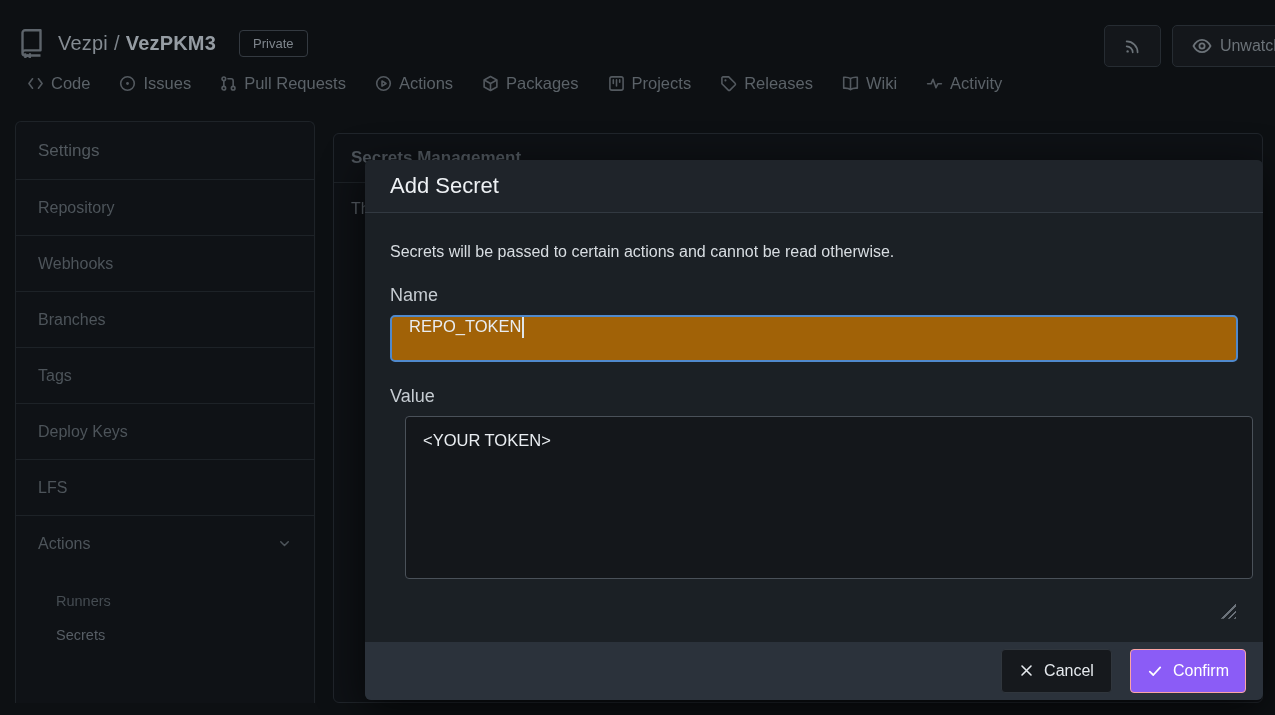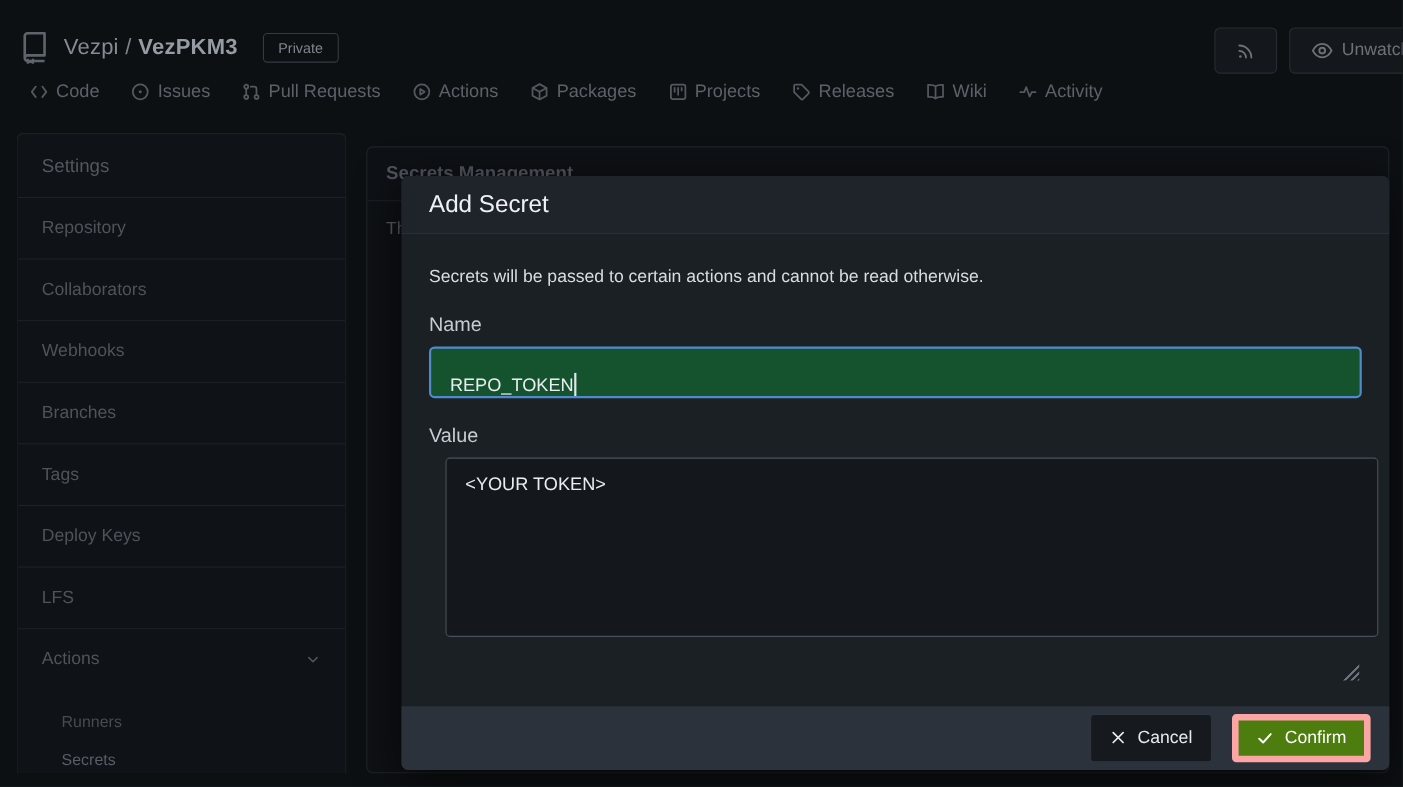--- a/index.html
+++ b/index.html
@@ -77,23 +77,23 @@
   }
   .modal-header {
     height:72px; background:#1f242a; border-bottom:1px solid #323941;
     border-radius:6px 6px 0 0; display:flex; align-items:center; padding:0 25px;
     font-size:22px; color:#eef1f4;
   }
   .modal-body { flex:1; padding:22px 25px 0 25px; }
   .modal-desc { font-size:16px; color:#d8dde2; margin-top:8px; }
   .field-label { font-size:18px; color:#c6ccd2; margin-top:24px; margin-bottom:9px; }
   .text-input {
-    width:848px; height:47px; background:#14532d;
+    width:848px; height:47px; background:#a16207;
     border:2px solid #5089cc; border-radius:5px;
-    display:flex; align-items:flex-end; padding:0 17px;
+    display:flex; align-items:flex-start; padding:0 17px;
     font-size:16.5px; color:#e9edf1; cursor:text;
   }
   .caret { display:inline-block; width:2px; height:21px; background:#dfe5ea; margin-left:1px; }
   .value-area-wrap { position:relative; width:848px; height:206px;padding-left:15px; }
   textarea.value-area {
     width:848px; height:163px; background:#14171b;
     border:1px solid #4a5159; border-radius:4px; resize:none;
     padding:14px 17px; font-size:16.5px; color:#e9edf1;
     font-family:"Liberation Sans","DejaVu Sans",sans-serif; outline:none;
   }
@@ -101,21 +101,21 @@
     position:absolute; right:2px; bottom:3px; width:16px; height:16px; cursor:nwse-resize;
     background:repeating-linear-gradient(135deg, transparent 0 3px, #6b727a 3px 4.5px);
     clip-path:polygon(100% 0, 100% 100%, 0 100%);
   }
   .modal-actions {
     height:80px; background:#2b323b; border-radius:0 0 6px 6px;
     display:flex; align-items:center; justify-content:flex-end; gap:18px; padding-right:17px;margin-top:20px;
   }
   .btn { height:44px; border-radius:4px; display:flex; align-items:center; justify-content:center; gap:10px; font-size:16px; cursor:pointer; }
   .btn-cancel { width:111px; background:#16191d; border:1px solid #30363d; color:#e6eaee; }
-  .btn-confirm { width:126px; background:#4d7c0f; border:6px solid #fca5a5; color:#ffffff; }
+  .btn-confirm { width:116px; background:#8b5cf6; border:1px solid #fca5a5; color:#ffffff; }
 </style>
 </head>
 <body>
 
 <div class="top-header">
   <div class="repo-title-group">
     <span class="repo-icon">
       <svg width="27" height="30" viewBox="0 0 18 20" fill="none" stroke="currentColor" stroke-width="1.6" stroke-linejoin="round">
         <path d="M3 16.5 V3.2 a1.7 1.7 0 0 1 1.7 -1.7 H15 v13.4 H4.7 a1.7 1.7 0 0 0 -1.7 1.7 a1.7 1.7 0 0 0 1.7 1.7 H15"></path>
         <path d="M4.8 16.9 v2.6 l1.6 -1.2 1.6 1.2 v-2.6" stroke-width="1.4"></path>
@@ -234,23 +234,20 @@
 </div>
 
 <div class="sidebar">
   <div class="side-item">
       <span>Settings</span>
     </div>
   <div class="side-item">
       <span>Repository</span>
     </div>
   <div class="side-item">
-      <span>Collaborators</span>
-    </div>
-  <div class="side-item">
       <span>Webhooks</span>
     </div>
   <div class="side-item">
       <span>Branches</span>
     </div>
   <div class="side-item">
       <span>Tags</span>
     </div>
   <div class="side-item">
       <span>Deploy Keys</span>

